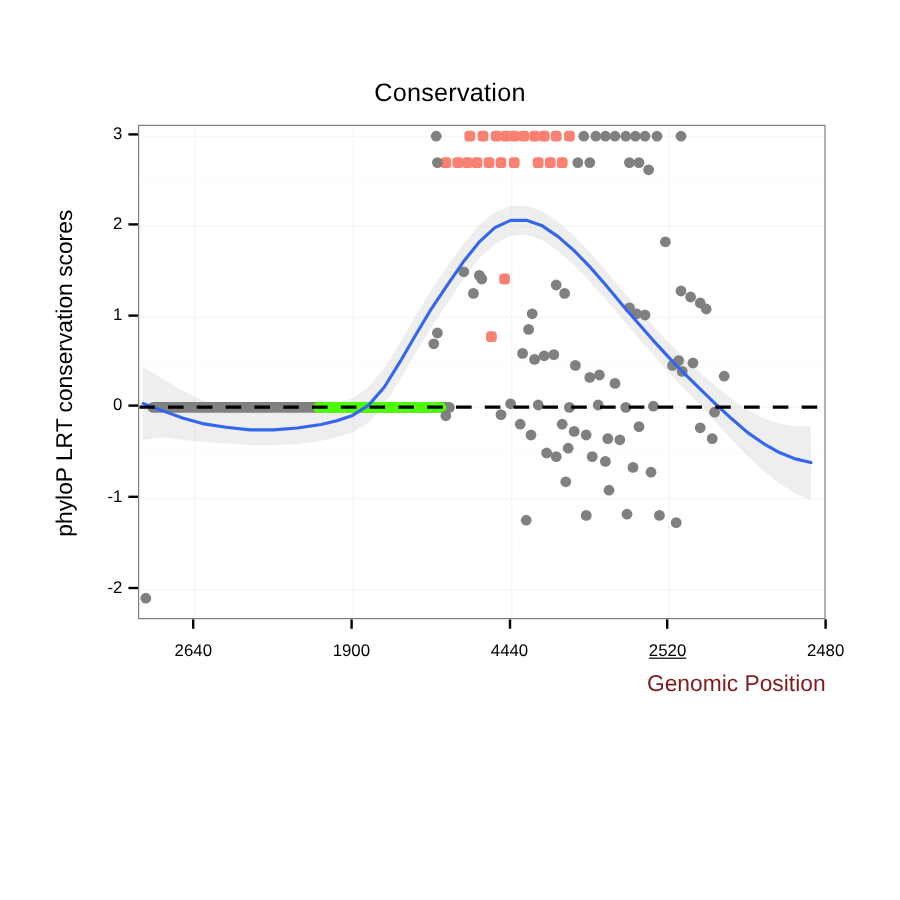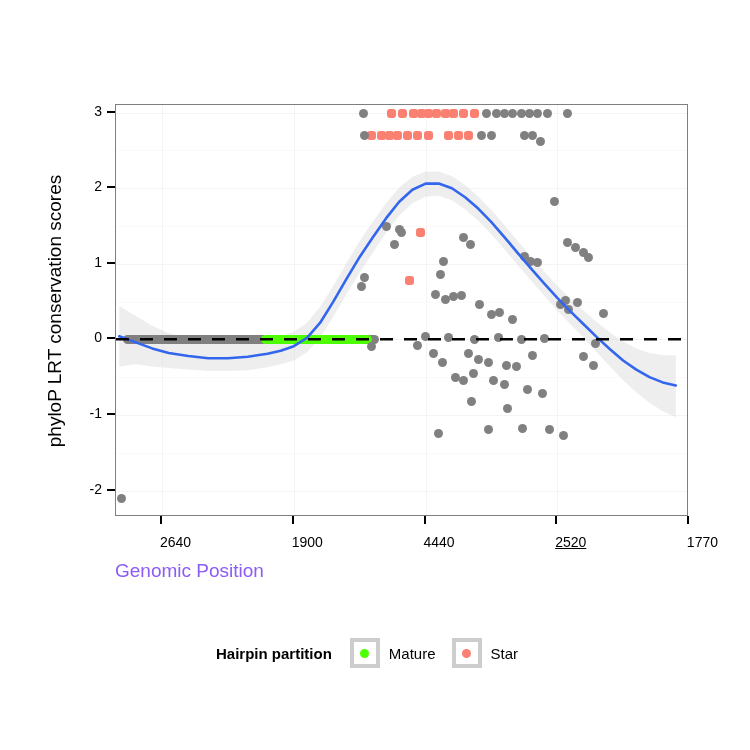--- a/index.html
+++ b/index.html
@@ -20,21 +20,21 @@
 
   
   #y-axis-title{
     position:absolute;
     left:-155px;top:300px;width:420px;
     transform:rotate(-90deg);transform-origin:center center;
     text-align:center;font-size:19px;color:#000;
   }
   #x-axis-title{
     position:absolute;left:115px;top:560px;width:573px;
-    text-align:left;font-size:19px;color:#8b5cf6;
+    text-align:right;font-size:19px;color:#7f1d1d;
   }
 
   
   #panel{
     position:absolute;left:115px;top:104px;width:573px;height:412px;
     background:#ffffff;border:1.4px solid #7f7f7f;box-sizing:border-box;
     overflow:hidden;
   }
   .grid-line{position:absolute;background:#f4f4f4;}
   .grid-h{left:0;width:100%;height:1px;}
@@ -42,21 +42,21 @@
   .grid-minor{background:#fafafa;}
 
   
   .tick-y{position:absolute;left:107px;width:8px;height:2.2px;background:#000;}
   .ticklab-y{
     position:absolute;width:40px;text-align:right;left:62px;
     font-size:14px;color:#000;
   }
   .tick-x{position:absolute;top:516px;width:2.2px;height:8px;background:#000;}
   .ticklab-x{
-    position:absolute;top:534px;width:60px;text-align:right;
+    position:absolute;top:534px;width:60px;text-align:center;
     font-size:14px;color:#000;
   }
 
   
   .pt{
     position:absolute;width:9px;height:9px;border-radius:50%;
     margin-left:-4.5px;margin-top:-4.5px;
   }
   .pt.grey{background:#808080;}
   .pt.star{background:#FA8072;}
@@ -79,20 +79,21 @@
     margin-right:9px;
   }
   .legend-dot{width:9px;height:9px;border-radius:50%;}
   .legend-label{font-size:15px;color:#000;}
 </style>
 </head>
 <body>
 
 <div id="figure">
 
+  <div id="chart-title">Conservation</div>
 
   <div id="y-axis-title">phyloP LRT conservation scores</div>
 
   <div id="x-axis-title">Genomic Position</div>
 
   <div id="axis-layer">
       <div class="tick-y" style="top: 488.5px;"></div>
       <div class="ticklab-y" style="top: 480.5px;">-2</div>
       <div class="tick-y" style="top: 412.9px;"></div>
       <div class="ticklab-y" style="top: 404.9px;">-1</div>
@@ -106,21 +107,21 @@
       <div class="ticklab-y" style="top: 102.6px;">3</div>
       <div class="tick-x" style="left: 160.1px;"></div>
       <div class="ticklab-x" style="left: 131.1px;">2640</div>
       <div class="tick-x" style="left: 291.8px;"></div>
       <div class="ticklab-x" style="left: 262.8px;">1900</div>
       <div class="tick-x" style="left: 423.6px;"></div>
       <div class="ticklab-x" style="left: 394.6px;">4440</div>
       <div class="tick-x" style="left: 555.3px;"></div>
       <div class="ticklab-x" style="left: 526.3px; text-decoration: underline;">2520</div>
       <div class="tick-x" style="left: 687px;"></div>
-      <div class="ticklab-x" style="left: 658px;">1770</div>
+      <div class="ticklab-x" style="left: 658px;">2480</div>
     </div>
 
   <div id="panel">
     <div id="grid-layer">
         <div class="grid-line grid-h" style="top: 385.5px;"></div>
         <div class="grid-line grid-h" style="top: 309.9px;"></div>
         <div class="grid-line grid-h" style="top: 234.3px;"></div>
         <div class="grid-line grid-h" style="top: 158.8px;"></div>
         <div class="grid-line grid-h" style="top: 83.2px;"></div>
         <div class="grid-line grid-h" style="top: 7.6px;"></div>
@@ -266,30 +267,13 @@
 
     <svg id="loess" width="573" height="412" viewBox="0 0 573 412">
         <polyline points="3.3,231.3 19.8,237.4 36.2,243.4 52.7,248.0 72.4,251.0 92.2,253.2 112.0,253.2 131.7,251.7 151.5,248.7 164.7,245.7 177.8,241.2 191.0,232.8 204.2,217.7 217.3,196.6 230.5,173.9 243.7,151.9 256.9,132.3 270.0,113.4 283.2,96.8 296.4,84.7 309.6,78.6 322.7,78.6 335.9,83.2 349.1,92.2 362.2,103.6 375.4,117.2 388.6,132.3 401.8,148.2 414.9,163.3 428.1,178.4 441.3,192.8 454.4,206.4 467.6,219.2 480.8,232.1 494.0,244.2 507.1,255.5 520.3,264.6 533.5,272.1 546.7,277.4 559.8,280.5" fill="none" stroke="#3366EE" stroke-width="2.6" stroke-linejoin="round" stroke-linecap="round"></polyline>
       </svg>
 
     <svg id="zeroline" width="573" height="412" viewBox="0 0 573 412" style="position:absolute;left:0;top:0;">
         <line x1="0" y1="234.3" x2="573" y2="234.3" stroke="#000000" stroke-width="2.6" stroke-dasharray="13 11"></line>
       </svg>
   </div>
 
-  <div id="legend">
-    <div id="legend-title">Hairpin partition</div>
-
-    <div class="legend-item">
-      <div class="legend-key">
-        <span class="legend-dot" style="background:#4DFF00"></span>
-      </div>
-      <span class="legend-label">Mature</span>
-    </div>
-
-    <div class="legend-item">
-      <div class="legend-key">
-        <span class="legend-dot" style="background:#FA8072"></span>
-      </div>
-      <span class="legend-label">Star</span>
-    </div>
-  </div>
 </div>
 
 </body></html>

